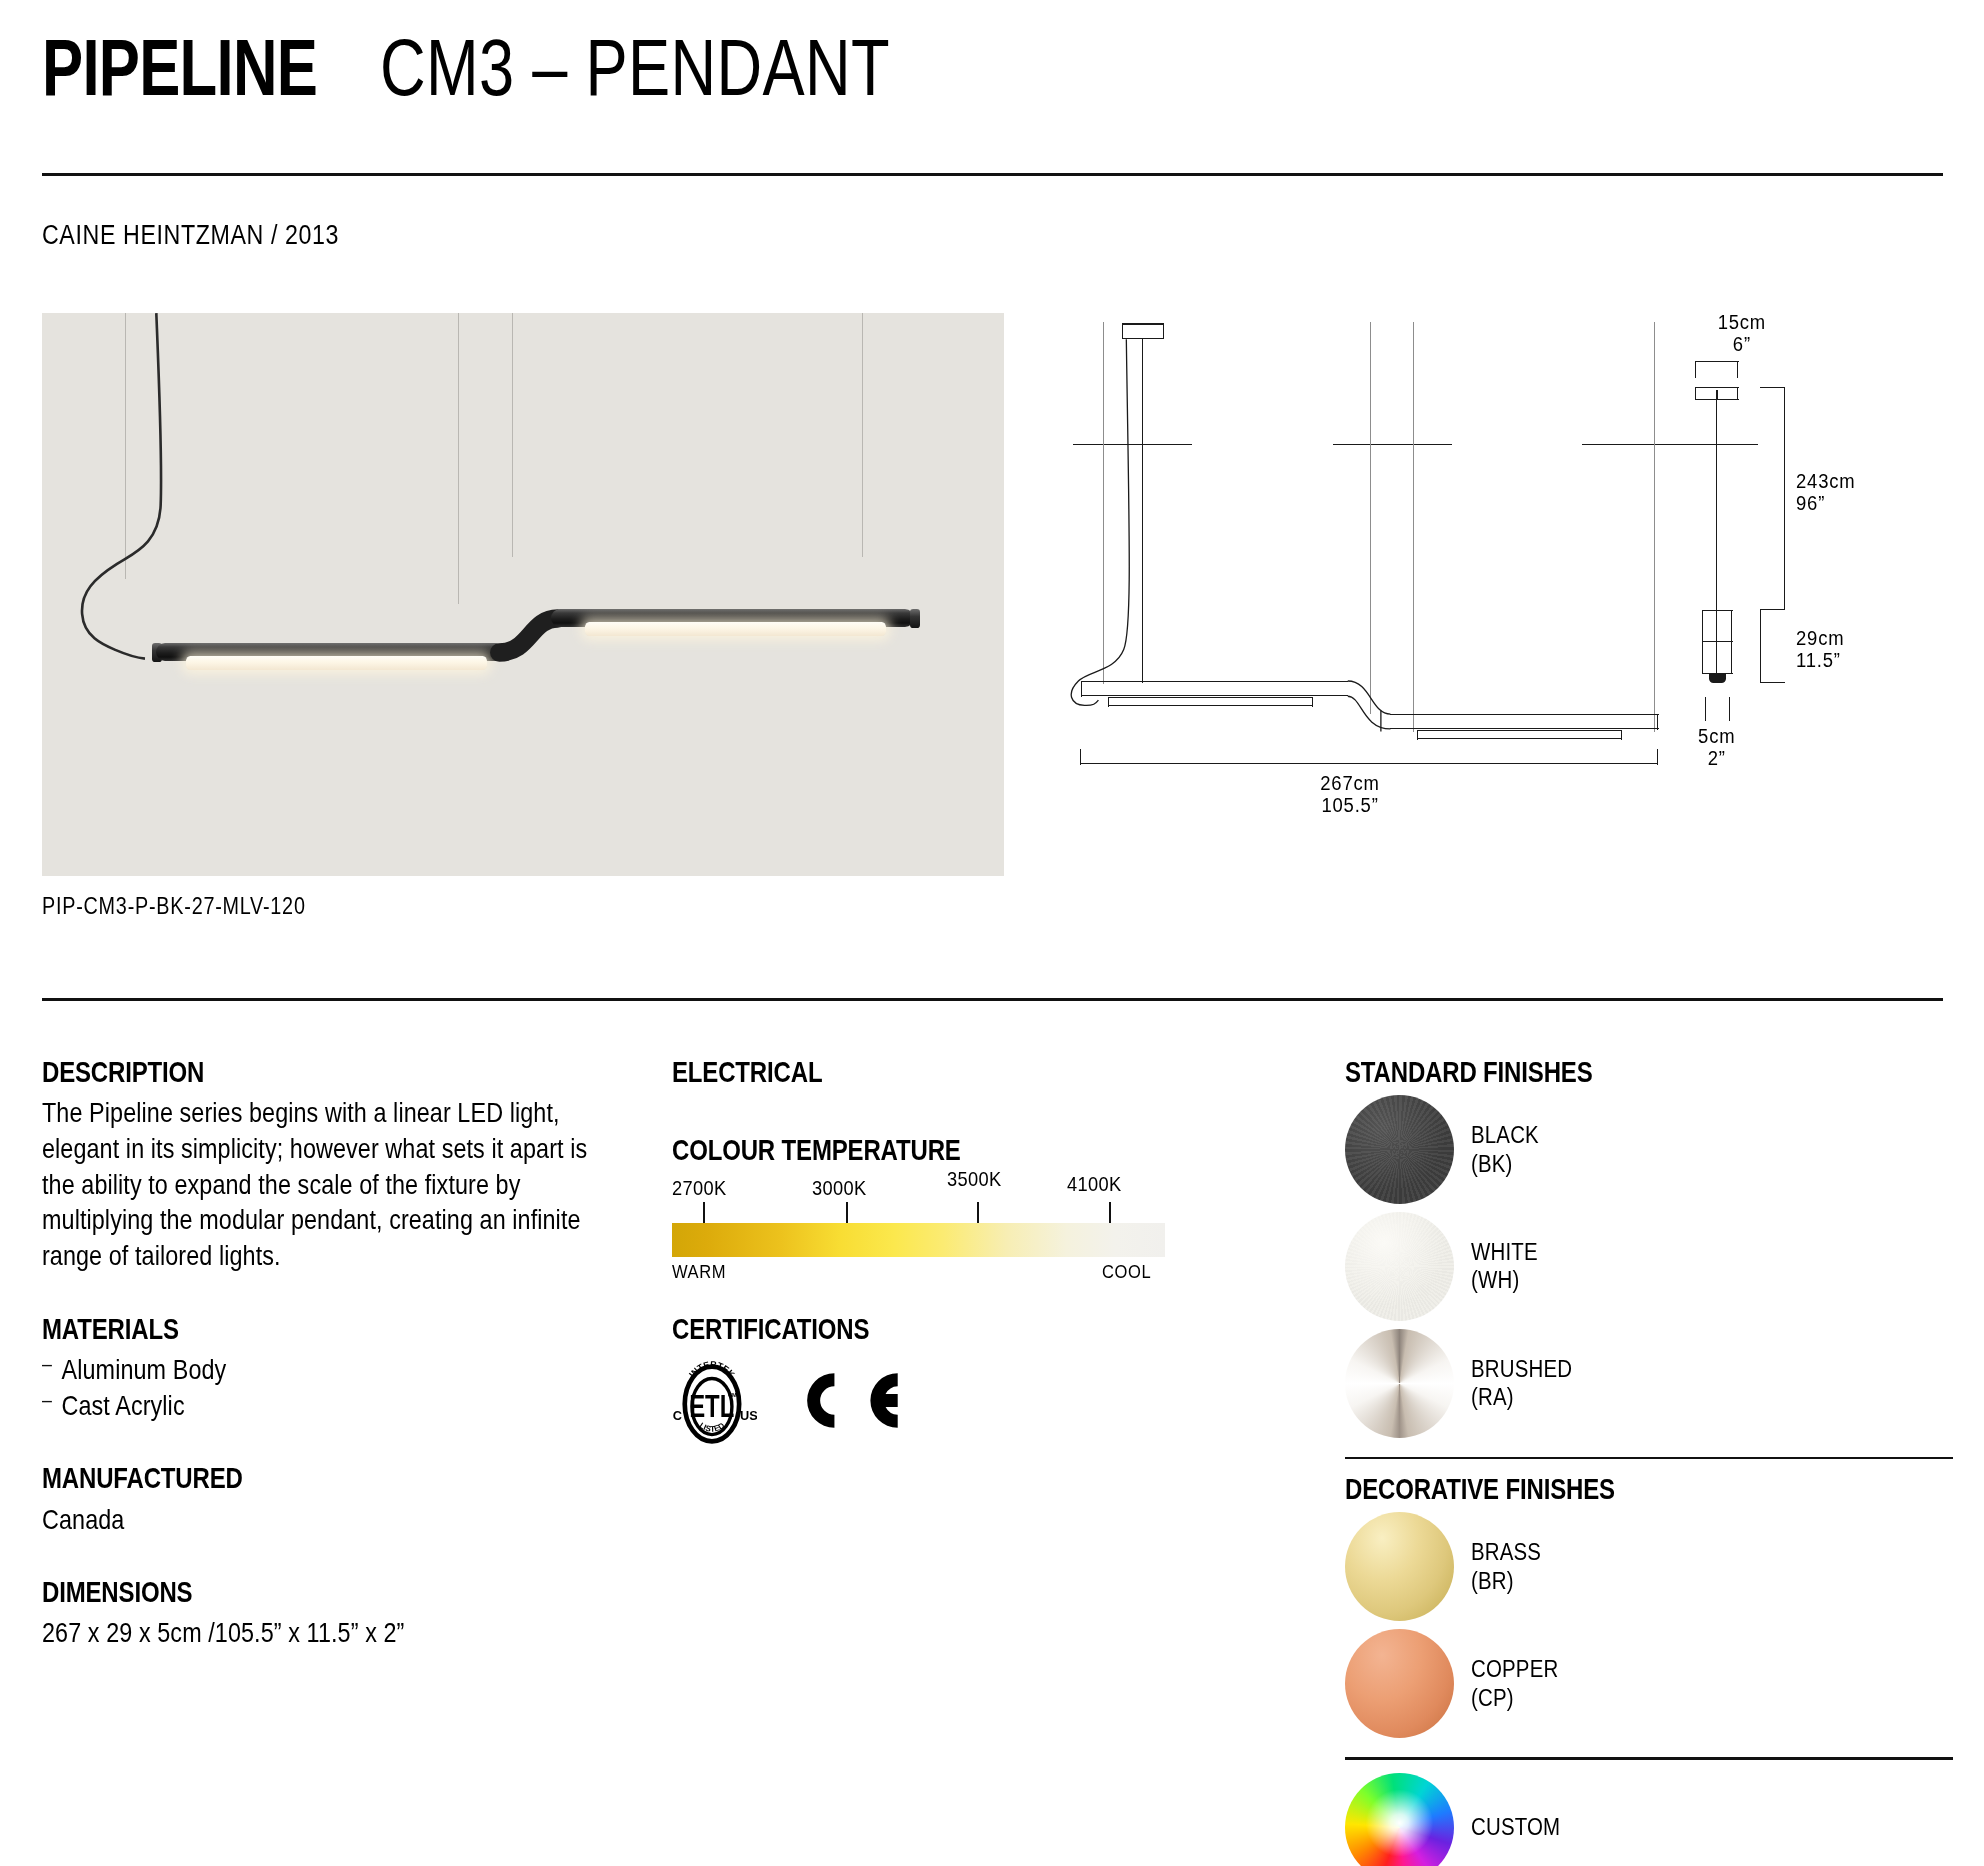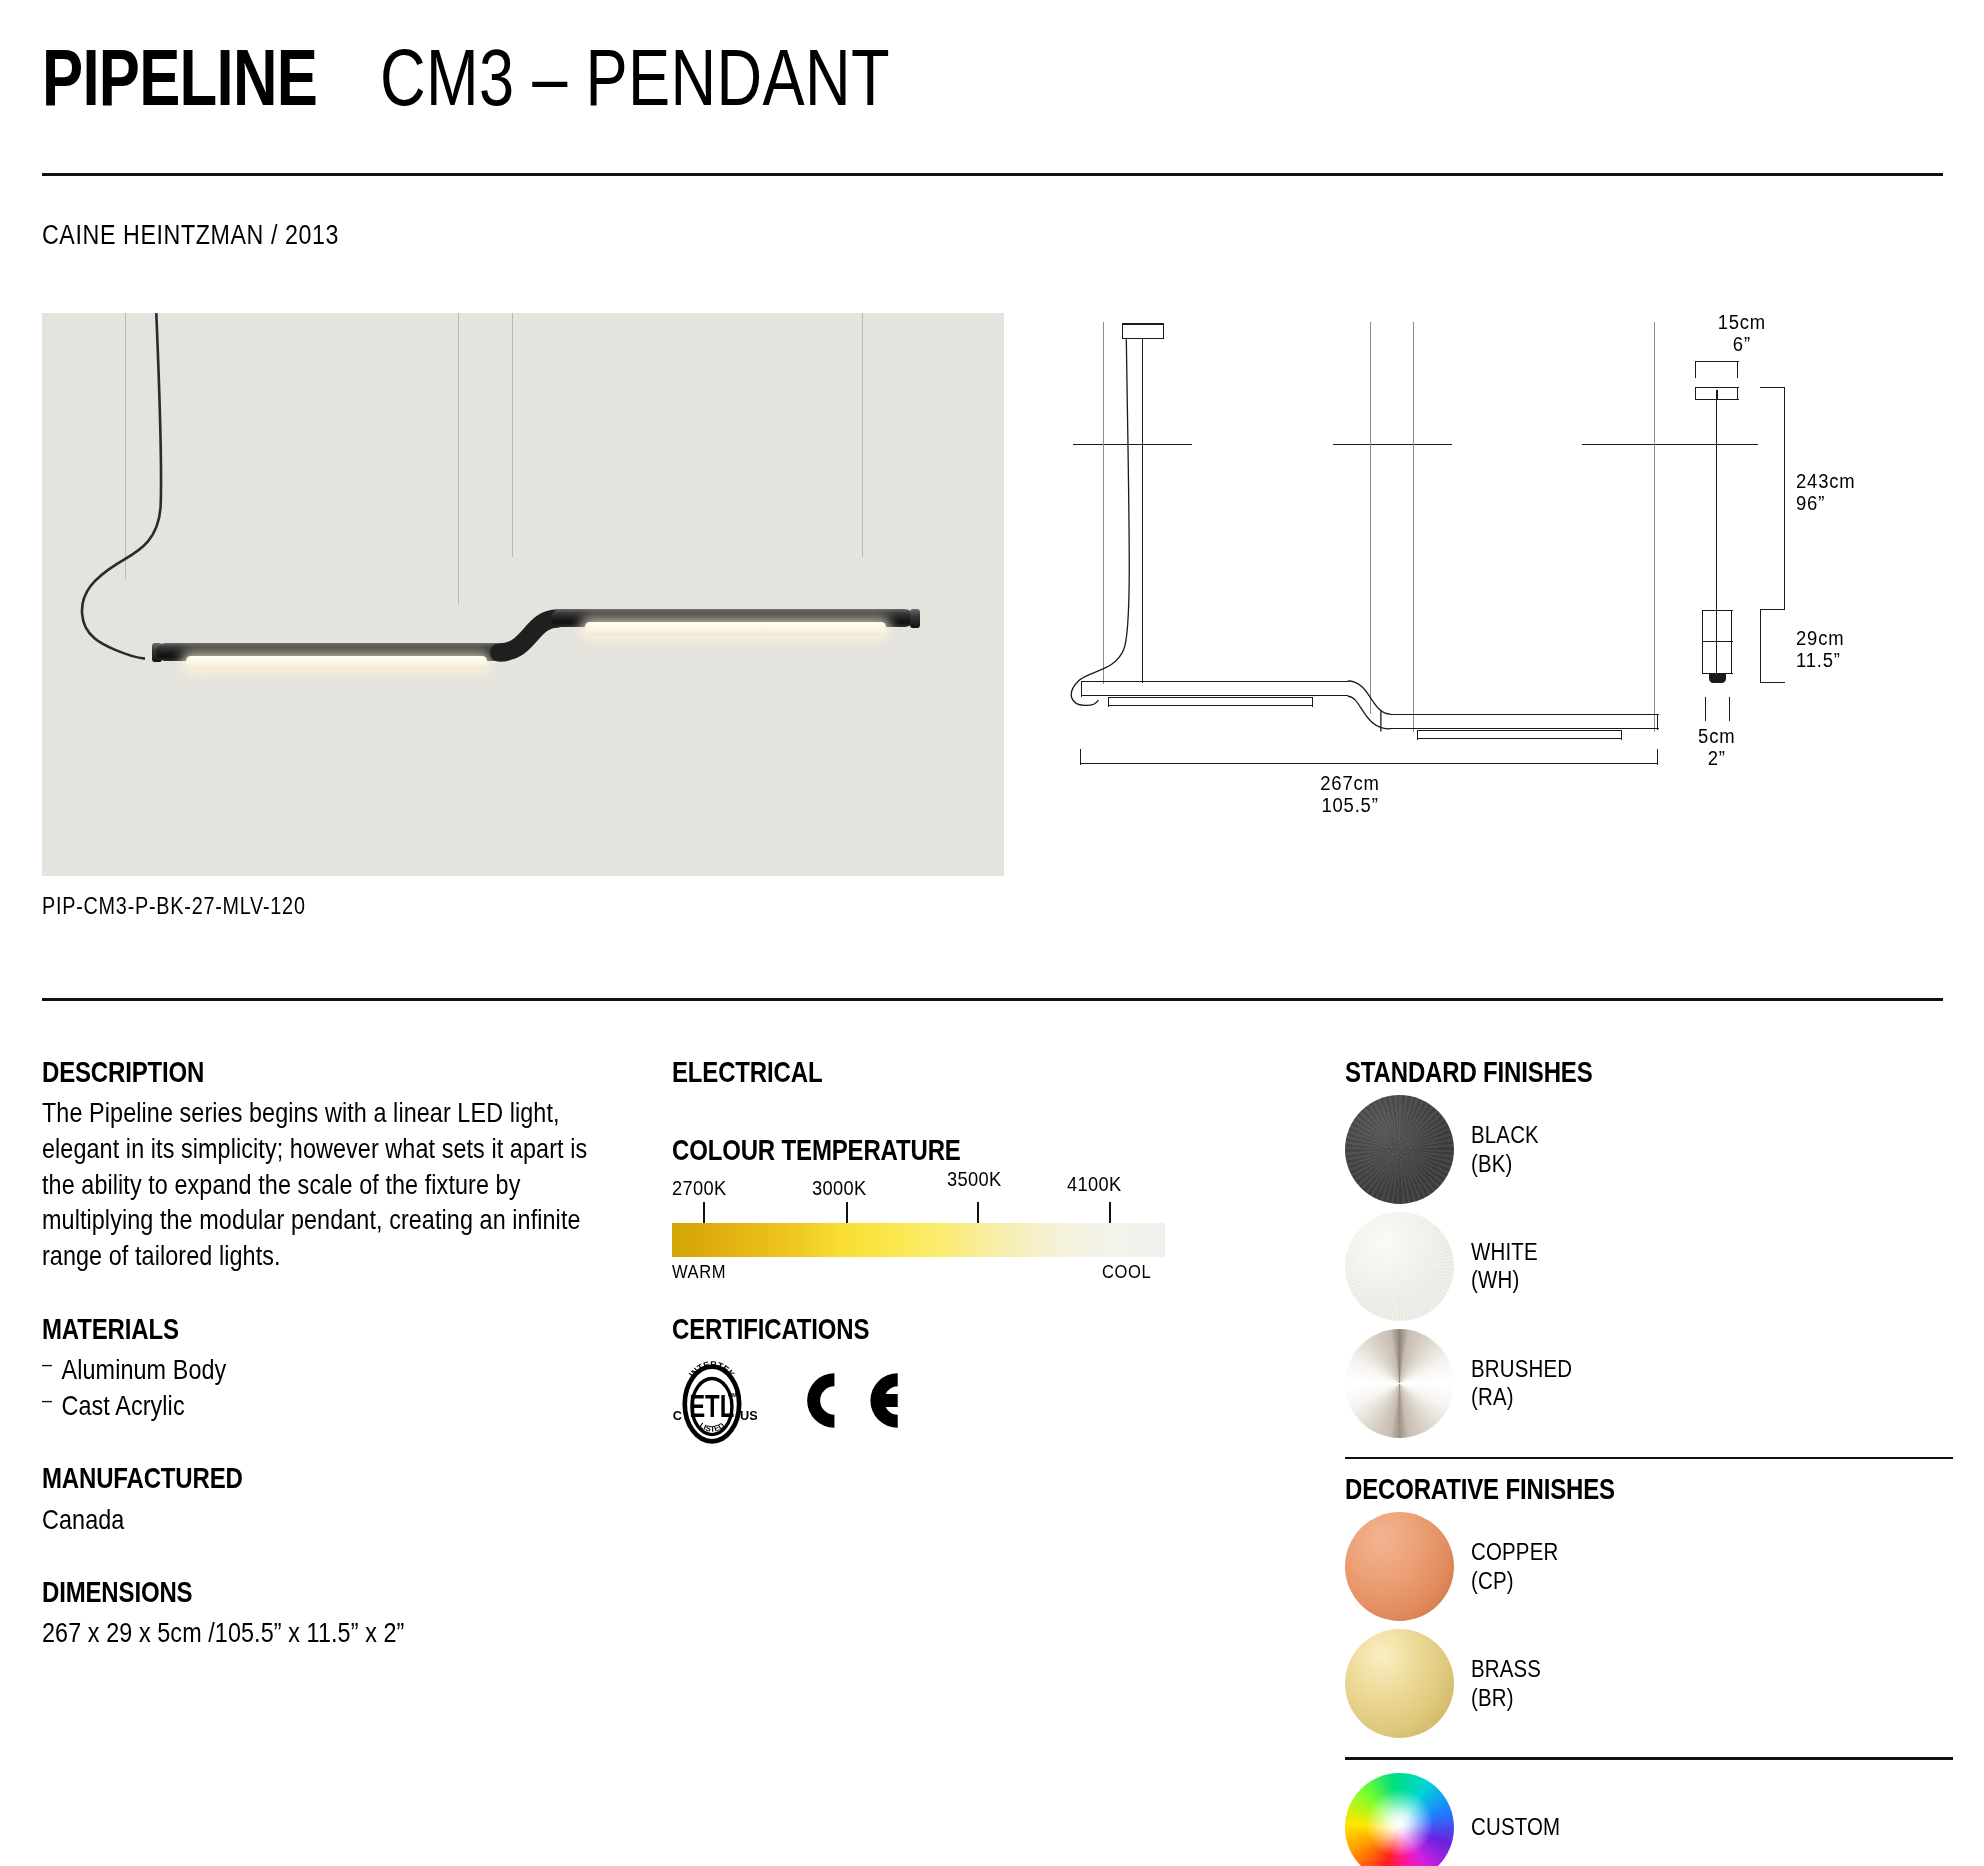--- a/index.html
+++ b/index.html
@@ -3,21 +3,21 @@
 <meta charset="utf-8">
 <style>
   html,body{margin:0;padding:0;background:#fff;}
   body{width:1985px;height:1867px;position:relative;
        font-family:"Liberation Sans", sans-serif;color:#000;
        -webkit-font-smoothing:antialiased;}
 
   .sheet{position:absolute;inset:0;}
 
   
-  .title{position:absolute;left:42px;top:32px;white-space:nowrap;}
+  .title{position:absolute;left:42px;top:22px;white-space:nowrap;}
   .title .t-bold{font-weight:700;font-size:79px;letter-spacing:-0.9px;
                  transform:scaleX(.78);transform-origin:left center;display:inline-block;}
   .title .t-light{font-weight:300;font-size:79px;letter-spacing:0.4px;
                   transform:scaleX(.80);transform-origin:left center;display:inline-block;
                   margin-left:-15px;}
   .rule-top{position:absolute;left:42px;top:173px;width:1901px;height:3.1px;background:#111;}
   .byline{position:absolute;left:42px;top:220px;font-size:27px;font-weight:400;
           letter-spacing:0.7px;transform:scaleX(.86);transform-origin:left center;white-space:nowrap;}
 
   
@@ -353,33 +353,33 @@
           <span>(RA)</span>
         </div>
       </div>
     </div>
 
     <div class="rule-fin"></div>
 
     <h2 class="sec">DECORATIVE FINISHES</h2>
     <div class="fin-grid">
       <div class="fin">
+        <div class="dot sw-brass"></div>
+        <div class="dot-lbl">
+          <span>BRASS</span><br>
+          <span>(BR)</span>
+        </div>
+      </div>
+      <div class="fin">
         <div class="dot sw-copper"></div>
         <div class="dot-lbl">
           <span>COPPER</span><br>
           <span>(CP)</span>
         </div>
       </div>
-      <div class="fin">
-        <div class="dot sw-brass"></div>
-        <div class="dot-lbl">
-          <span>BRASS</span><br>
-          <span>(BR)</span>
-        </div>
-      </div>
     </div>
 
     <div class="rule-fin"></div>
 
     <div class="fin-grid">
       <div class="fin">
         <div class="dot sw-custom"></div>
         <div class="dot-lbl">CUSTOM</div>
       </div>
     </div>

